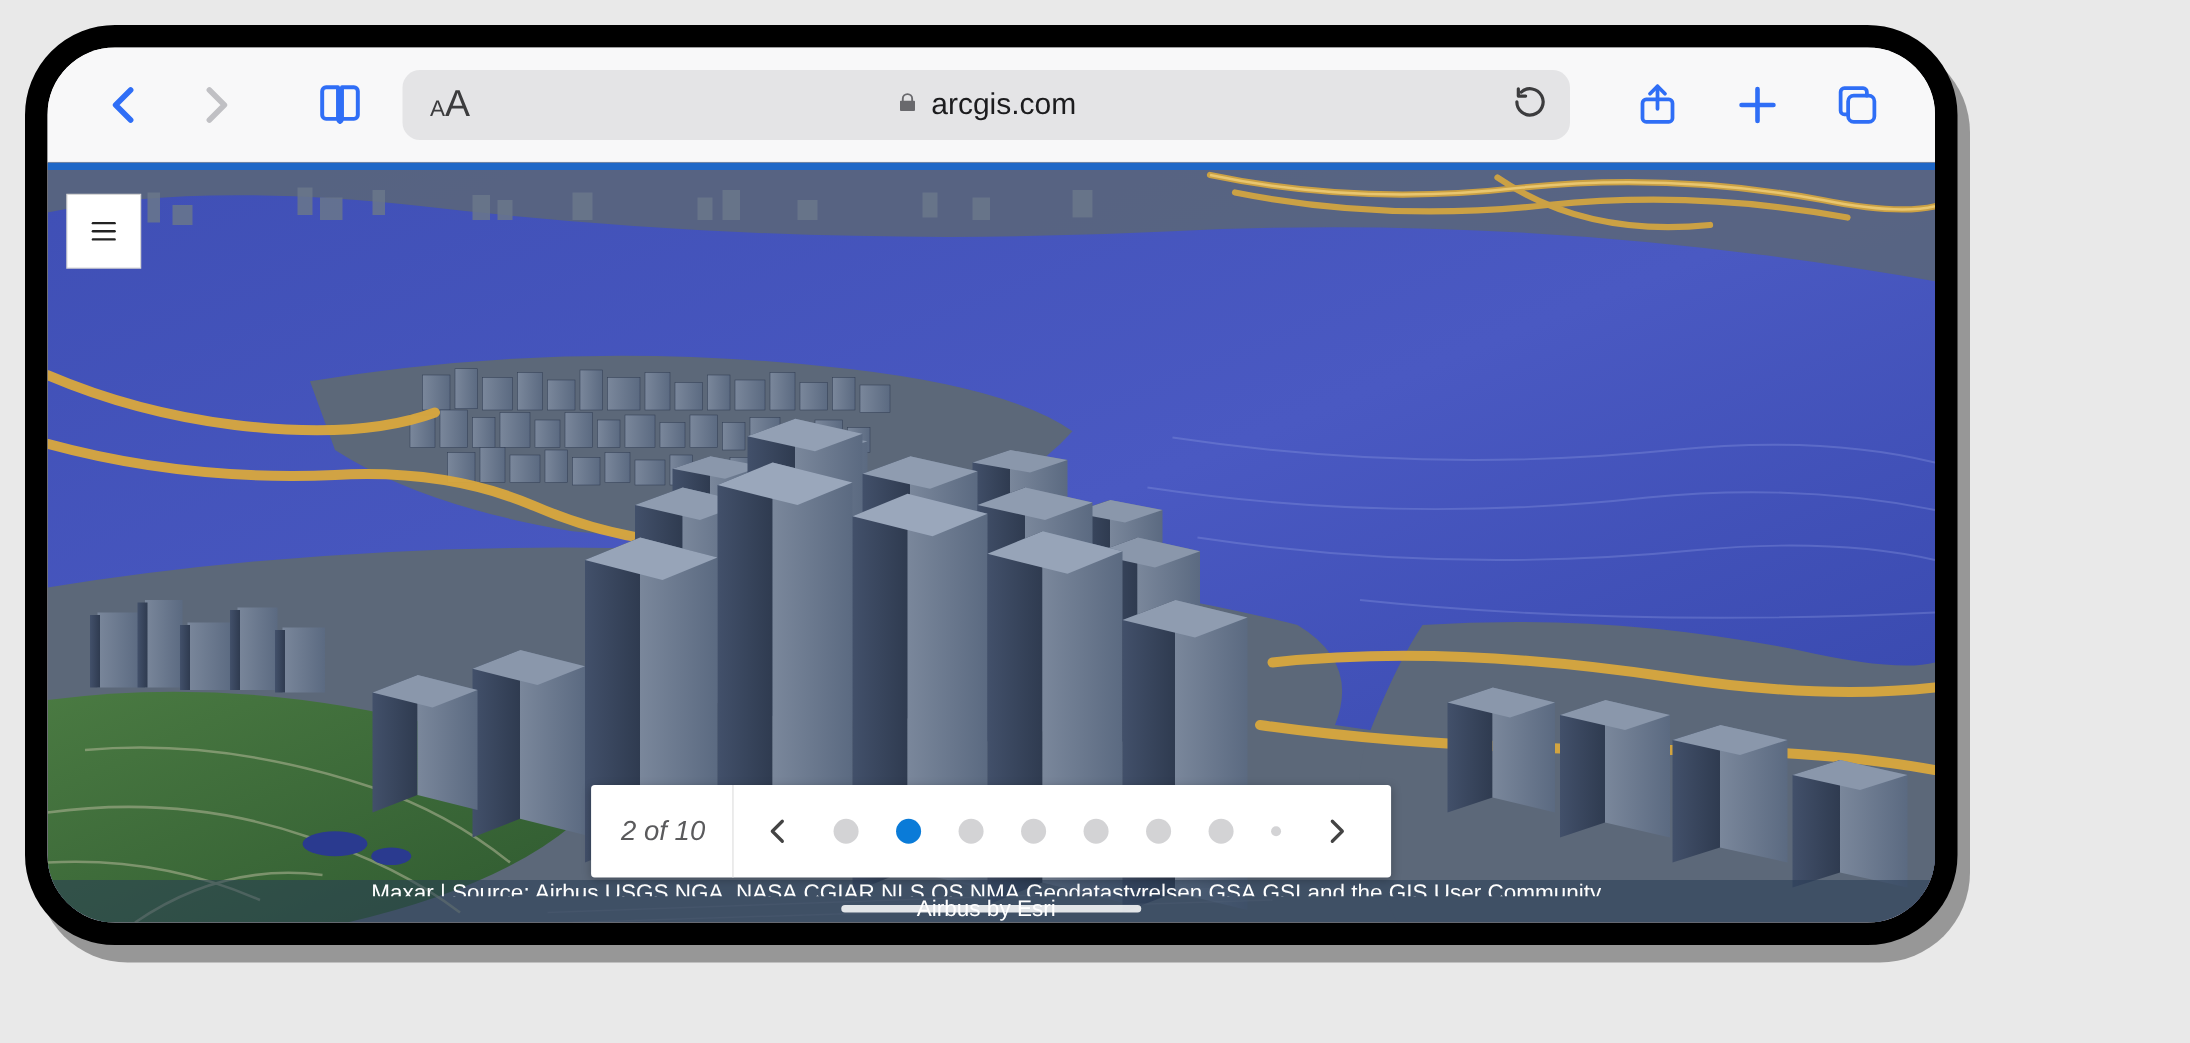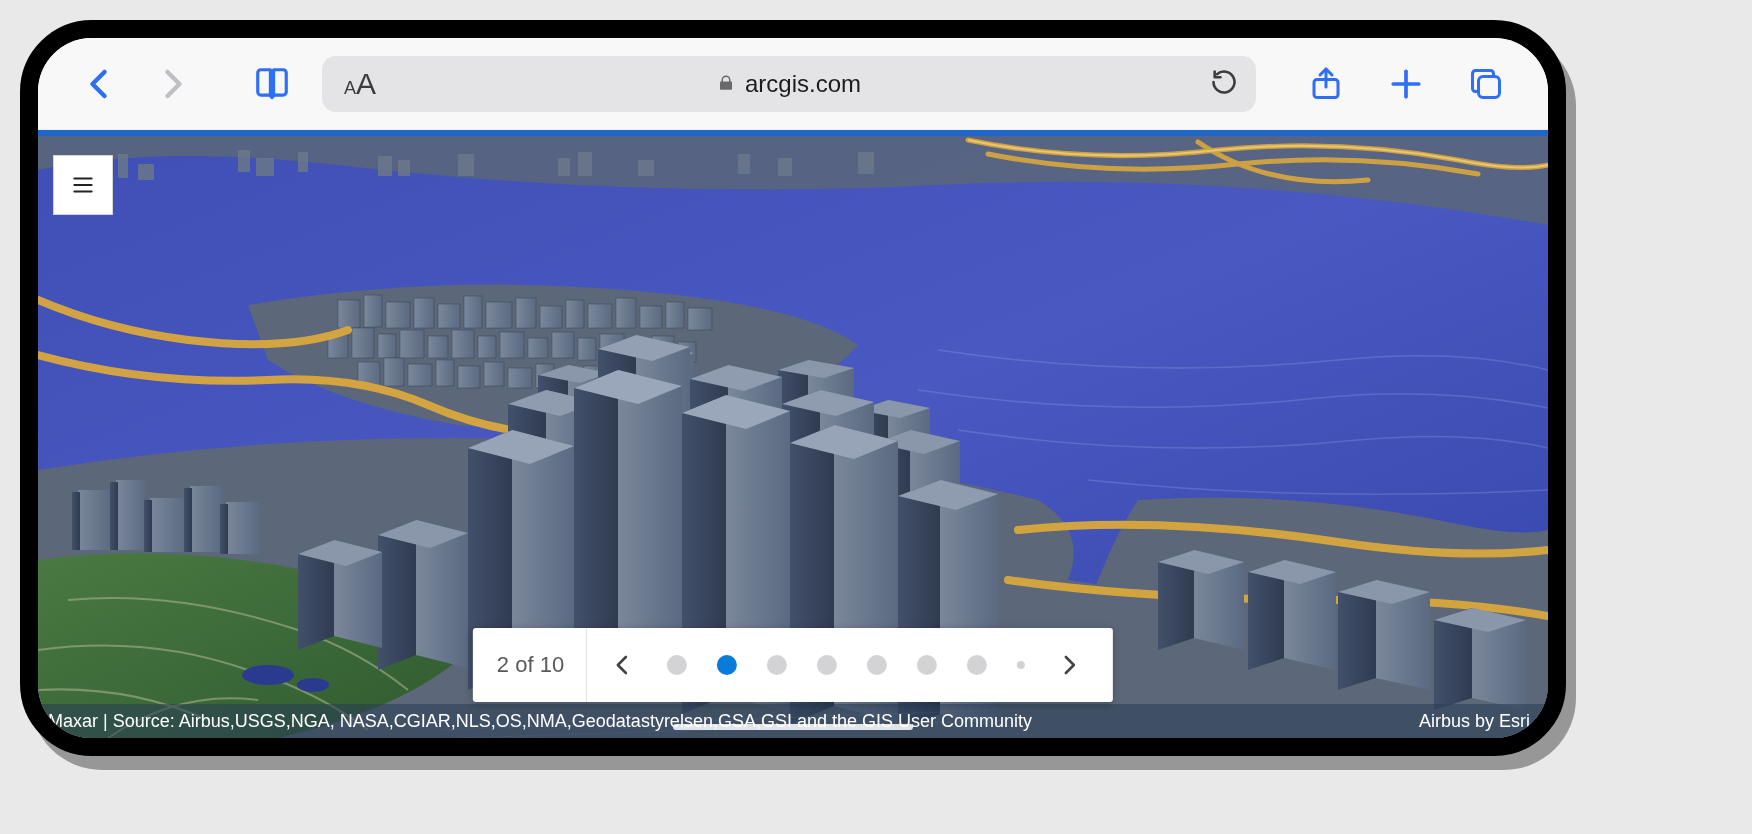--- a/index.html
+++ b/index.html
@@ -98,20 +98,21 @@
     background: rgba(40, 60, 85, 0.55);
     display: flex;
     align-items: center;
     justify-content: space-between;
     padding: 0 18px 0 10px;
     color: #fff;
     font-size: 18px;
     font-weight: 400;
     z-index: 4;
     white-space: nowrap;
+    flex-direction: column;
   }
   .attribution-bar .left { overflow: hidden; text-overflow: ellipsis; }
 
   .pager {
     position: absolute;
     left: 50%; transform: translateX(-50%);
     bottom: 36px;
     height: 74px;
     background: #fff;
     border-radius: 3px;
@@ -120,21 +121,21 @@
     align-items: center;
     z-index: 5;
     padding: 0 18px;
   }
   .pager-label {
     font-size: 22px;
     color: #5a5a5c;
     padding: 0 22px 0 6px;
     border-right: 1px solid #e0e0e0;
     height: 100%;
-    display: flex; align-items: center;
+    display: flex; align-items: center; font-style: italic;
   }
   .pager-nav {
     display: flex; align-items: center; gap: 30px;
     padding: 0 12px 0 22px;
   }
   .dots { display: flex; align-items: center; gap: 30px; }
   .dot { width: 20px; height: 20px; border-radius: 50%; background: #d3d3d5; }
   .dot.active { background: #0a7bd8; }
   .dot.tiny { width: 8px; height: 8px; }
   .pager-arrow { display: inline-flex; align-items: center; justify-content: center; width: 28px; height: 40px; }

